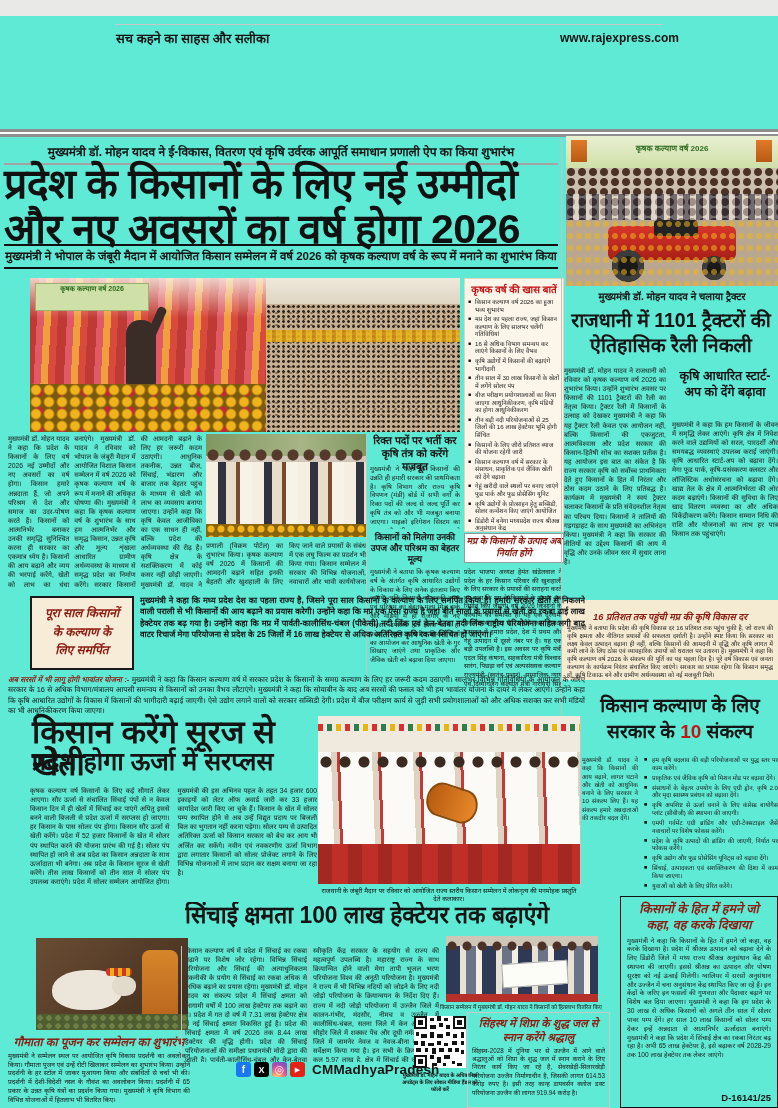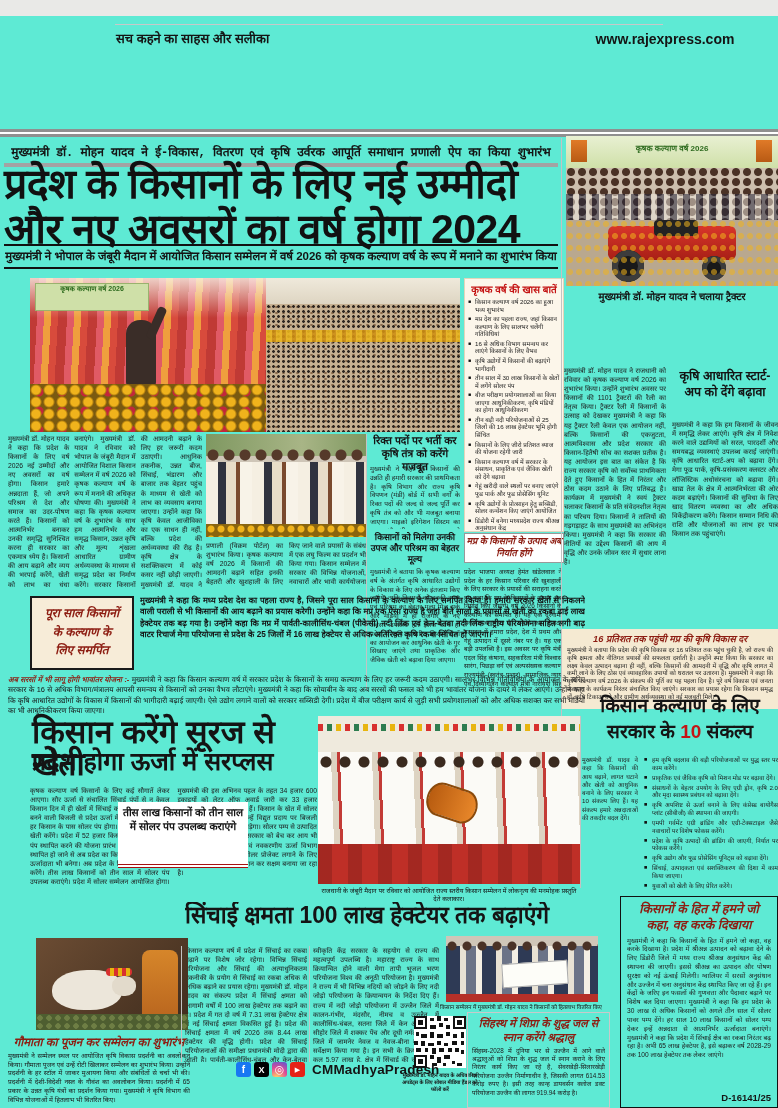--- a/index.html
+++ b/index.html
@@ -13,21 +13,21 @@
   .maroon{color:#8d1d12;font-style:italic;}
   .red{color:#c41414;}
   .clip{overflow:hidden;}
   .vr{position:absolute;width:1px;background:#c3c3c3;}
   .photo{position:absolute;overflow:hidden;background:#cfc6b8;}
   .cap{font-size:6.4px;line-height:1.25;color:#111;}
   
   .mast-title{font-size:56px;font-weight:900;letter-spacing:1px;line-height:1.05;color:#0d0d0d;}
   .rulebar{background:linear-gradient(#8f8f8f 0 3px,#fff 3px 5px,#8f8f8f 5px 8px);}
   
-  .kicker{font-size:12px;font-weight:800;white-space:nowrap;border-bottom:4px solid #a3a3a3;padding-bottom:3px;font-family:Liberation Mono, monospace;}
+  .kicker{font-size:12px;font-weight:800;white-space:nowrap;border-bottom:2px solid #a3a3a3;padding-bottom:3px;}
   .hl{font-size:41px;font-weight:900;line-height:1.1;letter-spacing:-.5px;color:#111;}
   .deck{font-size:11.5px;font-weight:800;line-height:21px;border-top:2px solid #111;border-bottom:2px solid #111;white-space:nowrap;overflow:hidden;}
   
   .hlx{background:#fcf6ea;border:1px solid #e2d5ba;}
   .hlx-t{font-size:10px;font-weight:800;color:#c41414;padding:3px 2px 2px;}
   .hl-item{position:relative;font-size:6.2px;line-height:1.22;text-align:left;padding-left:7px;margin:0 3px 2px;color:#191919;}
   .hl-item::before{content:"■";position:absolute;left:0;top:0;font-size:5px;color:#111;}
   .res-item{position:relative;font-size:6.2px;line-height:1.22;text-align:justify;padding-left:8px;margin-bottom:2.5px;color:#191919;}
   .res-item::before{content:"■";position:absolute;left:0;top:0;font-size:5.5px;color:#111;}
   
@@ -48,27 +48,27 @@
   .bar{height:8px;border-radius:4px;background:#b3b3b3;display:inline-block;}
   .cross{color:#777;font-size:10px;line-height:1;}
 </style>
 </head>
 <body>
 
 <div class="page">
 
   <div class="abs" style="left:115px;top:8px;width:548px;border-top:1px solid #c8c8c8;"></div>
   <div class="abs b" style="left:116px;top:13px;width:300px;font-size:13px;">सच कहने का साहस और सलीका</div>
-  <div class="abs b" style="left:560px;top:15px;width:210px;font-size:14px;text-align:center;">www.rajexpress.com</div>
+  <div class="abs b" style="left:560px;top:15px;width:210px;font-size:12px;text-align:left;">www.rajexpress.com</div>
   <div class="abs rulebar" style="left:0;top:113px;width:778px;height:8px;"></div>
 
   <div class="abs c kicker" style="left:4px;top:127px;width:554px;">मुख्यमंत्री डॉ. मोहन यादव ने ई-विकास, वितरण एवं कृषि उर्वरक आपूर्ति समाधान प्रणाली ऐप का किया शुभारंभ</div>
   <div class="abs hl" style="left:4px;top:146px;width:554px;">
     <div>प्रदेश के किसानों के लिए नई उम्मीदों</div>
-    <div>और नए अवसरों का वर्ष होगा 2024</div>
+    <div>और नए अवसरों का वर्ष होगा 2026</div>
   </div>
   <div class="abs c deck" style="left:4px;top:228px;width:554px;height:21px;">मुख्यमंत्री ने भोपाल के जंबूरी मैदान में आयोजित किसान सम्मेलन में वर्ष 2026 को कृषक कल्याण वर्ष के रूप में मनाने का शुभारंभ किया</div>
 
   <div class="photo" style="left:30px;top:262px;width:430px;height:154px;">
     <div class="abs" style="left:0;top:0;width:236px;height:154px;background:repeating-linear-gradient(93deg,#c03a35 0 9px,#e05a65 9px 16px,#ef9f3e 16px 23px,#d84b3c 23px 30px);">
       <div class="abs" style="left:0;top:0;width:236px;height:40px;background:linear-gradient(180deg,rgba(250,245,235,.8),rgba(250,245,235,0));"></div>
       <div class="abs" style="left:5px;top:5px;width:112px;height:26px;background:#cfe0a8;border:1px solid #9ab26e;color:#2e6b1f;font-weight:800;font-size:7px;text-align:center;line-height:1.5;overflow:hidden;">कृषक कल्याण वर्ष 2026</div>
       <div class="abs" style="left:96px;top:42px;width:30px;height:66px;background:#3a2d28;border-radius:14px 14px 4px 4px;"></div>
       <div class="abs" style="left:122px;top:28px;width:9px;height:34px;background:#3a2d28;border-radius:4px;transform:rotate(24deg);"></div>
       <div class="abs" style="left:0;top:106px;width:236px;height:48px;background:#7a5a10;background-image:radial-gradient(circle at 6px 6px,#f0b31c 4px,#b7830f 5px,rgba(0,0,0,0) 6px),radial-gradient(circle at 9px 8px,#c2273b 4px,rgba(0,0,0,0) 5px);background-size:13px 12px,23px 19px;"></div>
@@ -131,44 +131,44 @@
     <div class="abs" style="left:0;top:84px;width:212px;height:66px;background:#b9a88f;">
       <div class="abs" style="left:42px;top:6px;width:128px;height:34px;background:linear-gradient(#d8352a,#a81f16);border-radius:6px;"></div>
       <div class="abs" style="left:88px;top:0;width:44px;height:16px;background:#222;border-radius:4px;"></div>
       <div class="abs" style="left:46px;top:30px;width:32px;height:32px;background:#191919;border-radius:50%;box-shadow:inset 0 0 0 6px #3c3c3c;"></div>
       <div class="abs" style="left:136px;top:36px;width:24px;height:24px;background:#191919;border-radius:50%;box-shadow:inset 0 0 0 5px #3c3c3c;"></div>
       <div class="abs" style="left:0;top:0;width:212px;height:66px;background-image:radial-gradient(circle at 4px 4px,#f0b31c 2.6px,rgba(0,0,0,0) 3.4px);background-size:9px 12px;opacity:.55;"></div>
     </div>
   </div>
   <div class="abs c b" style="left:566px;top:273px;width:212px;font-size:10px;">मुख्यमंत्री डॉ. मोहन यादव ने चलाया ट्रैक्टर</div>
 
+  <div class="abs c xb" style="left:564px;top:292px;width:214px;font-size:19.5px;line-height:1.3;">राजधानी में 1101 ट्रैक्टरों की ऐतिहासिक रैली निकली</div>
   <div class="abs bt" style="left:564px;top:350px;width:102px;height:238px;">मुख्यमंत्री डॉ. मोहन यादव ने राजधानी को रविवार को कृषक कल्याण वर्ष 2026 का शुभारंभ किया। उन्होंने शुभारंभ अवसर पर किसानों की 1101 ट्रैक्टरों की रैली का नेतृत्व किया। ट्रैक्टर रैली में किसानों के उत्साह को देखकर मुख्यमंत्री ने कहा कि यह ट्रैक्टर रैली केवल एक आयोजन नहीं, बल्कि किसानों की एकजुटता, आत्मविश्वास और प्रदेश सरकार की किसान-हितैषी सोच का सशक्त प्रतीक है। यह आयोजन इस बात का संकेत है कि राज्य सरकार कृषि को सर्वोच्च प्राथमिकता देते हुए किसानों के हित में निरंतर और ठोस कदम उठाने के लिए प्रतिबद्ध है। कार्यक्रम में मुख्यमंत्री ने स्वयं ट्रैक्टर चलाकर किसानों के प्रति संवेदनशील नेतृत्व का परिचय दिया। किसानों ने तालियों की गड़गड़ाहट के साथ मुख्यमंत्री का अभिनंदन किया। मुख्यमंत्री ने कहा कि सरकार की नीतियों का उद्देश्य किसानों की आय में वृद्धि और उनके जीवन स्तर में सुधार लाना है।</div>
   <div class="abs c b" style="left:672px;top:352px;width:106px;font-size:12.5px;line-height:1.3;">कृषि आधारित स्टार्ट-अप को देंगे बढ़ावा</div>
   <div class="abs bt" style="left:672px;top:404px;width:106px;height:184px;">मुख्यमंत्री ने कहा कि हम किसानों के जीवन में समृद्धि लेकर आएंगे। कृषि क्षेत्र में निवेश करने वाले उद्यमियों को सरल, पारदर्शी और समयबद्ध व्यवस्थाएं उपलब्ध कराई जाएंगी। कृषि आधारित स्टार्ट-अप को बढ़ावा देंगे। मेगा फूड पार्क, कृषि-प्रसंस्करण क्लस्टर और लॉजिस्टिक अधोसंरचना को बढ़ावा देंगे। खाद्य तेल के क्षेत्र में आत्मनिर्भरता की ओर कदम बढ़ाएंगे। किसानों की सुविधा के लिए खाद वितरण व्यवस्था का और अधिक विकेंद्रीकरण करेंगे। किसान सम्मान निधि की राशि और योजनाओं का लाभ हर पात्र किसान तक पहुंचाएंगे।</div>
 
-  <div class="abs cream" style="left:562px;top:613px;width:216px;height:80px;padding:3px 5px;box-sizing:border-box;overflow:hidden;">
+  <div class="abs cream" style="left:562px;top:584px;width:216px;height:80px;padding:10px 5px;box-sizing:border-box;overflow:hidden;">
     <div class="c b maroon" style="font-size:9.3px;">16 प्रतिशत तक पहुंची मप्र की कृषि विकास दर</div>
     <div class="bt" style="font-size:6.2px;line-height:1.26;margin-top:1px;">मुख्यमंत्री ने बताया कि प्रदेश की कृषि विकास दर 16 प्रतिशत तक पहुंच चुकी है, जो राज्य की कृषि क्षमता और नीतिगत प्रयासों की सफलता दर्शाती है। उन्होंने स्पष्ट किया कि सरकार का लक्ष्य केवल उत्पादन बढ़ाना ही नहीं, बल्कि किसानों की आमदनी में वृद्धि और कृषि लागत में कमी लाने के लिए ठोस एवं व्यावहारिक उपायों को धरातल पर उतारना है। मुख्यमंत्री ने कहा कि कृषि कल्याण वर्ष 2026 के संकल्प की पूर्ति का यह पहला दिन है। पूरे वर्ष विकास एवं जनता कल्याण के कार्यक्रम निरंतर संचालित किए जाएंगे। सरकार का प्रयास रहेगा कि किसान समृद्ध हों, कृषि टिकाऊ बने और ग्रामीण अर्थव्यवस्था को नई मजबूती मिले।</div>
   </div>
 
   <div class="abs c b maroon" style="left:30px;top:580px;width:104px;height:74px;border:2px solid #1a1a1a;background:#f7ecd8;font-size:12px;line-height:1.55;box-sizing:border-box;padding-top:6px;">
     <div>पूरा साल किसानों</div>
     <div>के कल्याण के</div>
     <div>लिए समर्पित</div>
   </div>
   <div class="abs just b clip" style="left:140px;top:579px;width:445px;height:76px;font-size:8.2px;line-height:1.4;">मुख्यमंत्री ने कहा कि मध्य प्रदेश देश का पहला राज्य है, जिसने पूरा साल किसानों के कल्याण के लिए समर्पित किया है। हमारी सरकार खेतों से निकलने वाली पराली से भी किसानों की आय बढ़ाने का प्रयास करेगी। उन्होंने कहा कि मप्र एक ऐसा राज्य है जहां बीते सालों के प्रयासों से खेती का रकबा ढाई लाख हेक्टेयर तक बढ़ गया है। उन्होंने कहा कि मप्र में पार्वती-कालीसिंध-चंबल (पीकेसी) नदी लिंक एवं केन-बेतवा नदी लिंक राष्ट्रीय परियोजना सहित लगी बाढ़ वाटर रिचार्ज मेगा परियोजना से प्रदेश के 25 जिलों में 16 लाख हेक्टेयर से अधिक अतिरिक्त कृषि रकबा सिंचित हो जाएगा।</div>
   <div class="abs just clip" style="left:8px;top:659px;width:577px;height:44px;font-size:7.4px;line-height:1.4;">
     <span class="b maroon">अब सरसों में भी लागू होगी भावांतर योजना :-</span>
     <span>मुख्यमंत्री ने कहा कि किसान कल्याण वर्ष में सरकार प्रदेश के किसानों के समग्र कल्याण के लिए हर जरूरी कदम उठाएगी। सालभर विभिन्न गतिविधियों के आयोजन के जरिए सरकार के 16 से अधिक विभाग/मंत्रालय आपसी समन्वय से किसानों को उनका वैभव लौटाएंगे। मुख्यमंत्री ने कहा कि सोयाबीन के बाद अब सरसों की फसल को भी हम भावांतर योजना के दायरे में लेकर आएंगे। उन्होंने कहा कि कृषि आधारित उद्योगों के विकास में किसानों की भागीदारी बढ़ाई जाएगी। ऐसे उद्योग लगाने वालों को सरकार सब्सिडी देगी। प्रदेश में बीज परीक्षण कार्य से जुड़ी सभी प्रयोगशालाओं को और अधिक सशक्त कर सभी मंडियों का भी आधुनिकीकरण किया जाएगा।</span>
   </div>
 
   <div class="abs xb" style="left:32px;top:700px;width:285px;font-size:32px;line-height:1;">किसान करेंगे सूरज से खेती</div>
   <div class="abs xb" style="left:32px;top:733px;width:285px;font-size:25px;line-height:1;">प्रदेश होगा ऊर्जा में सरप्लस</div>
   <div class="abs bt" style="left:30px;top:770px;width:287px;height:140px;column-count:2;column-gap:8px;">कृषक कल्याण वर्ष किसानों के लिए कई सौगातें लेकर आएगा। सौर ऊर्जा से संचालित सिंचाई पंपों से न केवल किसान दिन में ही खेतों में सिंचाई कर पाएंगे अपितु इससे बनने वाली बिजली से प्रदेश ऊर्जा में सरप्लस हो जाएगा। हर किसान के पास सोलर पंप होगा। किसान सौर ऊर्जा से खेती करेंगे। प्रदेश में 52 हजार किसानों के खेत में सोलर पंप स्थापित करने की योजना प्रारंभ की गई है। सोलर पंप स्थापित हो जाने से अब प्रदेश का किसान अन्नदाता के साथ ऊर्जादाता भी बनेगा। अब प्रदेश के किसान सूरज से खेती करेंगे। तीस लाख किसानों को तीन साल में सोलर पंप उपलब्ध कराएंगे। प्रदेश में सोलर सम्मेलन आयोजित होगा। मुख्यमंत्री की इस अभिनव पहल के तहत 34 हजार 600 इकाइयों को लेटर ऑफ अवार्ड जारी कर 33 हजार कार्यादेश जारी किए जा चुके हैं। किसान के खेत में सोलर पम्प स्थापित होने से अब उन्हें विद्युत प्रदाय पर बिजली बिल का भुगतान नहीं करना पड़ेगा। सोलर पम्प से उत्पादित अतिरिक्त ऊर्जा को किसान सरकार को बेच कर आय भी अर्जित कर सकेंगे। नवीन एवं नवकरणीय ऊर्जा विभाग द्वारा लगातार किसानों को सोलर प्रोजेक्ट लगाने के लिए विभिन्न योजनाओं में लाभ प्रदान कर सक्षम बनाया जा रहा है।</div>
-  <div class="abs pull" style="left:118px;top:786px;width:130px;height:66px;box-sizing:border-box;">तीस लाख किसानों को तीन साल में सोलर पंप उपलब्ध कराएंगे</div>
 
   <div class="photo" style="left:318px;top:700px;width:262px;height:168px;">
     <div class="abs" style="left:0;top:0;width:262px;height:36px;background:#efeadd;">
       <div class="abs" style="left:0;top:8px;width:262px;height:7px;background:repeating-linear-gradient(90deg,#d8302f 0 5px,rgba(0,0,0,0) 5px 9px,#2e7d4f 9px 14px,rgba(0,0,0,0) 14px 18px,#e8b50f 18px 23px,rgba(0,0,0,0) 23px 27px);"></div>
     </div>
     <div class="abs" style="left:0;top:36px;width:262px;height:92px;background:repeating-linear-gradient(88deg,#fbfaf6 0 16px,#ddd3c2 16px 22px,#c33b36 22px 25px,#fbfaf6 25px 41px);">
       <div class="abs" style="left:0;top:2px;width:262px;height:16px;background-image:radial-gradient(circle at 8px 8px,#3a2a1f 5px,rgba(0,0,0,0) 6px);background-size:19px 16px;"></div>
       <div class="abs" style="left:108px;top:34px;width:48px;height:30px;background:linear-gradient(90deg,#b85c10,#e8872a);border:2px solid #8a4a0c;border-radius:14px/50%;transform:rotate(18deg);"></div>
     </div>
     <div class="abs" style="left:0;top:128px;width:262px;height:40px;background:#bf2f27;background-image:repeating-linear-gradient(90deg,rgba(0,0,0,.15) 0 14px,rgba(0,0,0,0) 14px 30px);"></div>

